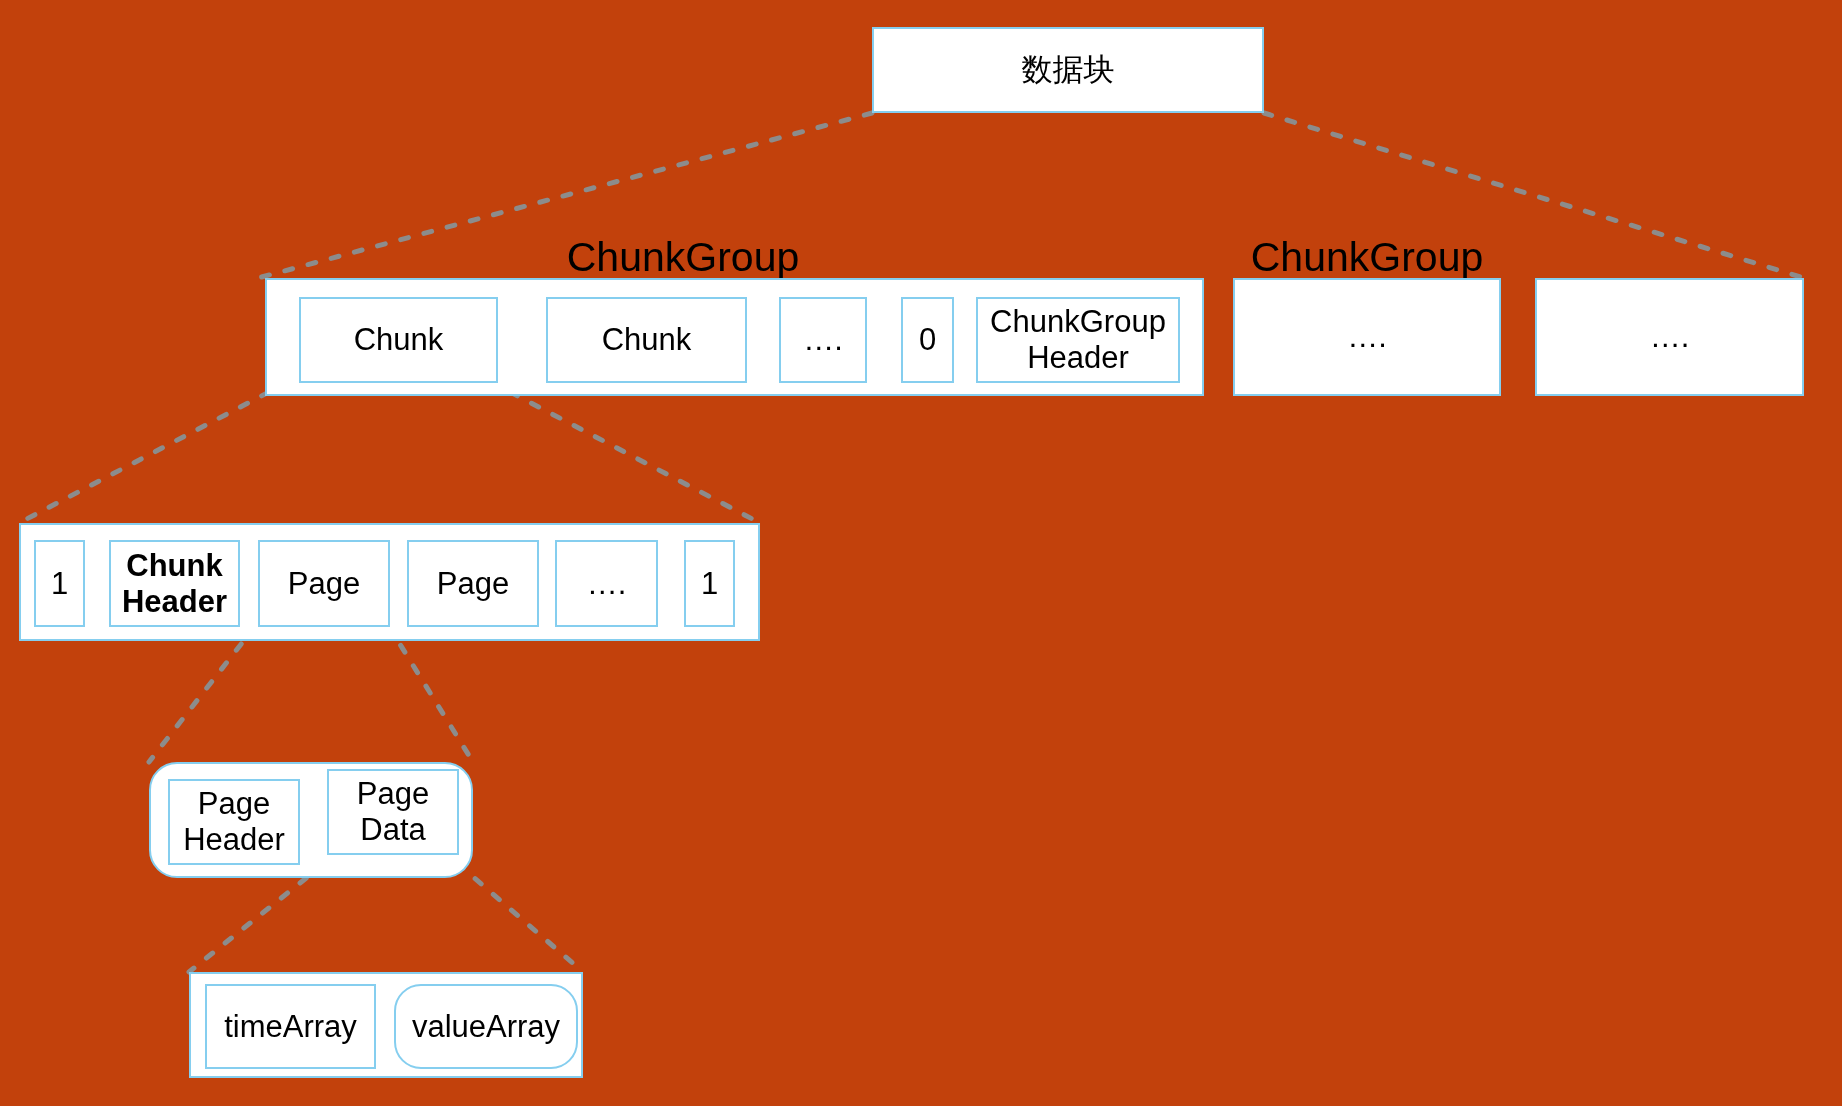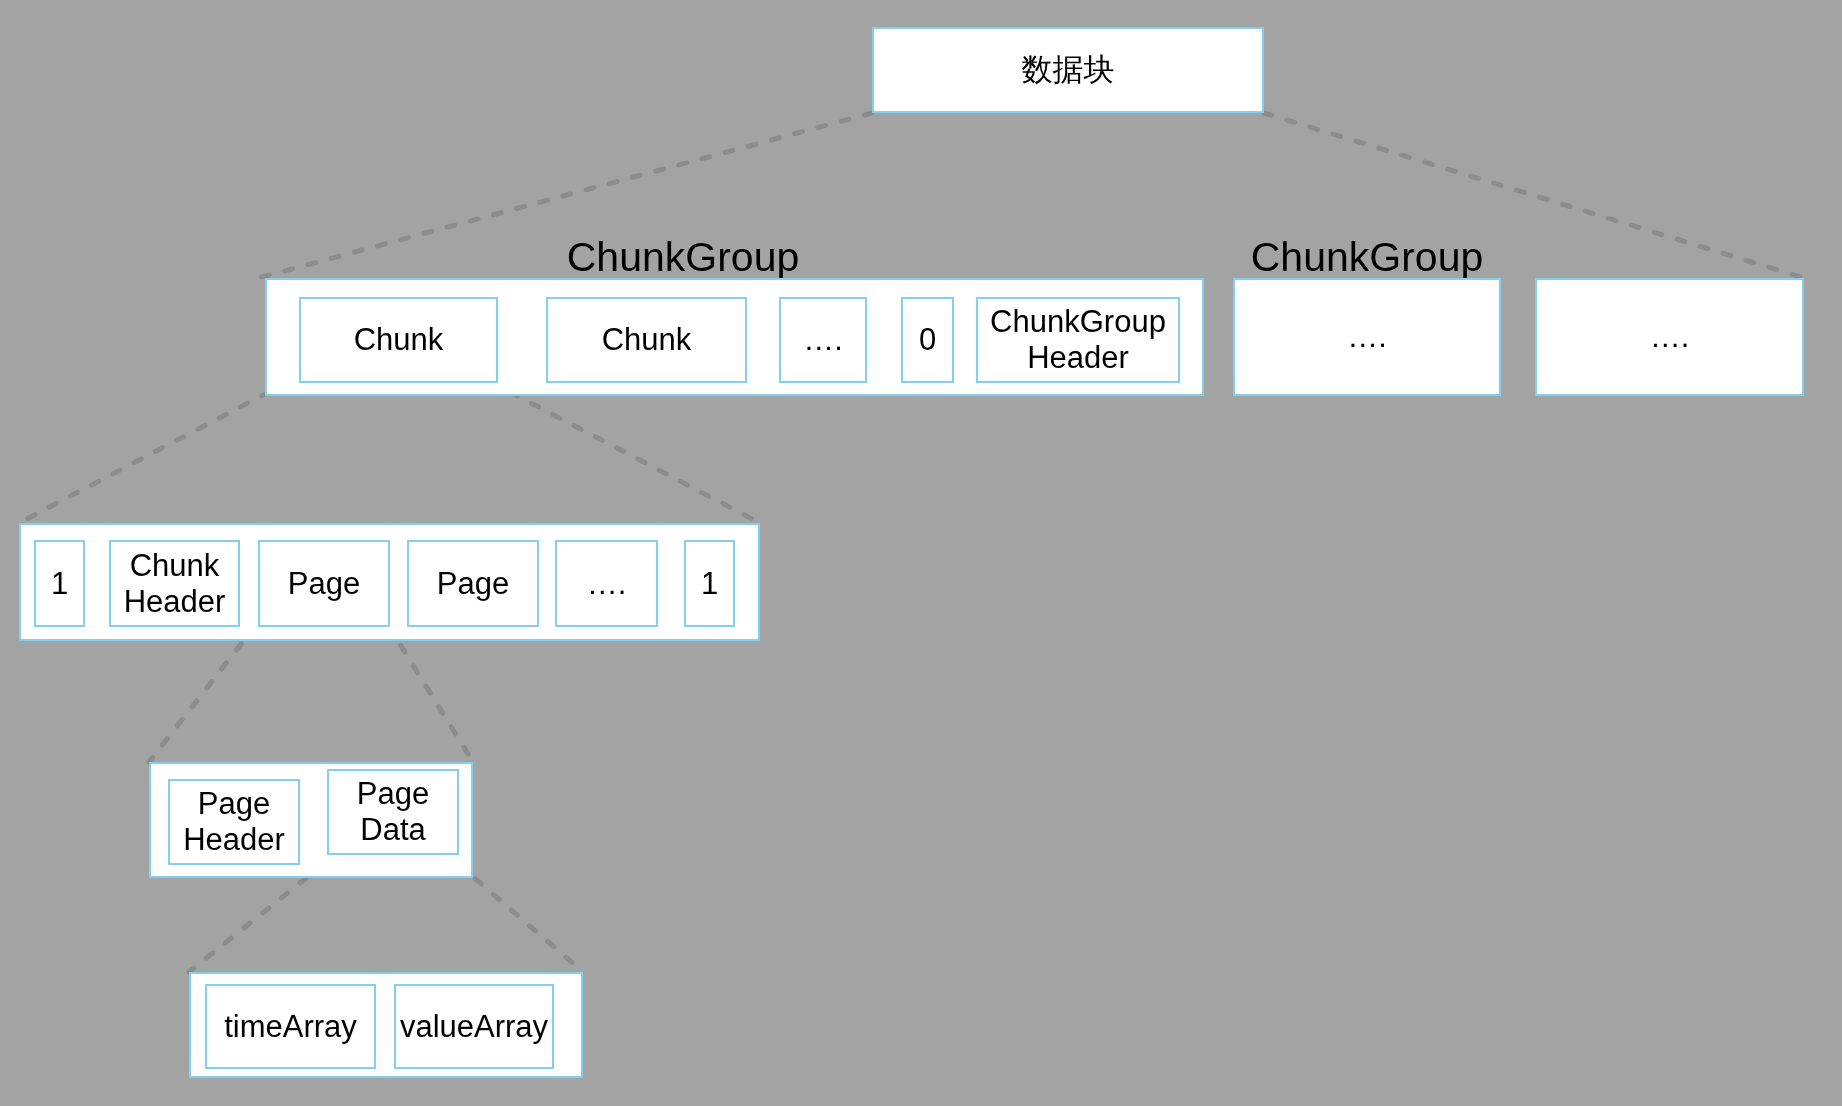--- a/index.html
+++ b/index.html
@@ -4,21 +4,21 @@
 <style>
   html, body {
     margin: 0;
     padding: 0;
     background: #ffffff;
   }
   #canvas {
     position: relative;
     width: 1842px;
     height: 1106px;
-    background: #a3a3a3;
+    background: #c2410c;
     font-family: "Liberation Sans", "DejaVu Sans", sans-serif;
     color: #000000;
     overflow: hidden;
   }
   #connector-layer {
     position: absolute;
     left: 0; top: 0;
     width: 1842px;
     height: 1106px;
     pointer-events: none;
@@ -94,48 +94,48 @@
   </div>
 
   <div class="box" style="left:1535px; top:278px; width:269px; height:118px;">
     <span>….</span>
   </div>
 
   <div class="box outer" style="left:19px; top:523px; width:741px; height:118px;">
     <div class="box" style="left:13px; top:15px; width:51px; height:87px;">
       <span>1</span>
     </div>
-    <div class="box" style="left:88px; top:15px; width:131px; height:87px;">
+    <div class="box" style="left:88px; top:15px; width:131px; height:87px;font-weight:bold;">
       <span>Chunk Header</span>
     </div>
     <div class="box" style="left:237px; top:15px; width:132px; height:87px;">
       <span>Page</span>
     </div>
     <div class="box" style="left:386px; top:15px; width:132px; height:87px;">
       <span>Page</span>
     </div>
     <div class="box" style="left:534px; top:15px; width:103px; height:87px;">
       <span>….</span>
     </div>
     <div class="box" style="left:663px; top:15px; width:51px; height:87px;">
       <span>1</span>
     </div>
   </div>
 
-  <div class="box outer" style="left:149px; top:762px; width:324px; height:116px;">
+  <div class="box outer" style="left:149px; top:762px; width:324px; height:116px;border-radius:28px;">
     <div class="box" style="left:17px; top:15px; width:132px; height:86px;">
       <span>Page Header</span>
     </div>
     <div class="box" style="left:176px; top:5px; width:132px; height:86px;">
       <span>Page Data</span>
     </div>
   </div>
 
   <div class="box outer" style="left:189px; top:972px; width:394px; height:106px;">
     <div class="box" style="left:14px; top:10px; width:171px; height:85px;">
       <span>timeArray</span>
     </div>
-    <div class="box" style="left:203px; top:10px; width:160px; height:85px;">
+    <div class="box" style="left:203px; top:10px; width:184px; height:85px;border-radius:27px;">
       <span>valueArray</span>
     </div>
   </div>
 
 </div>
 
 </body></html>

